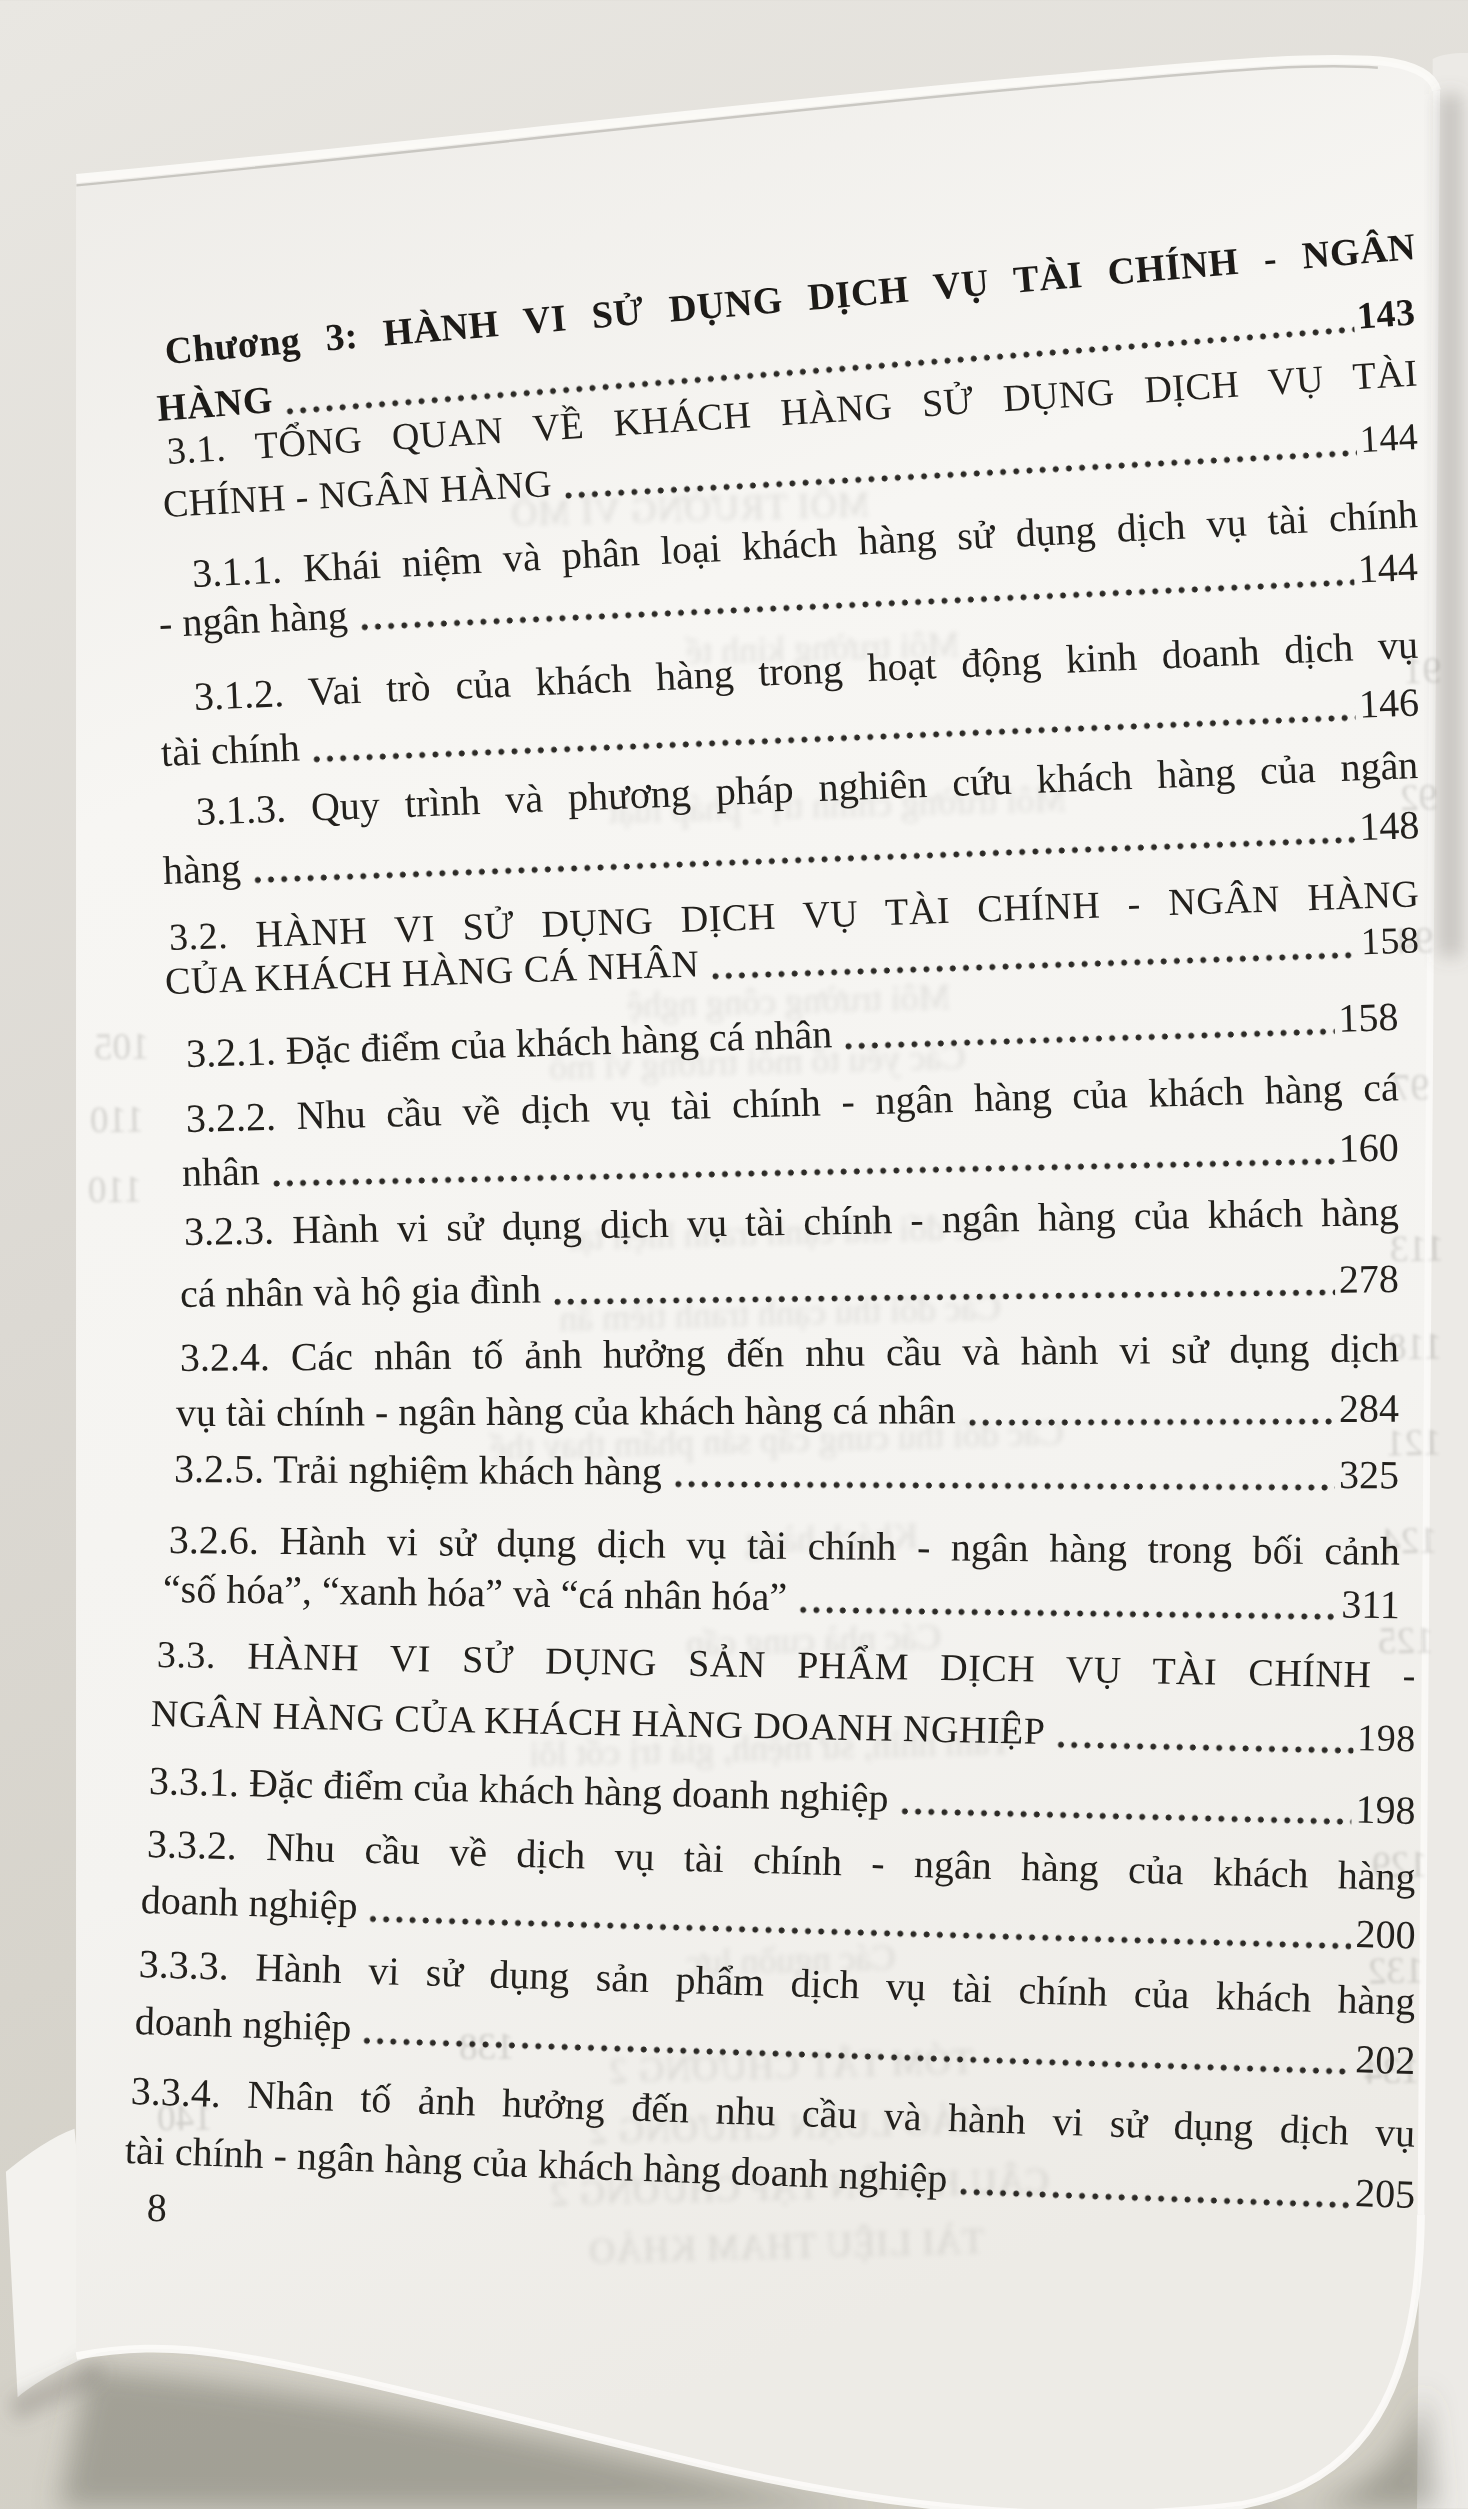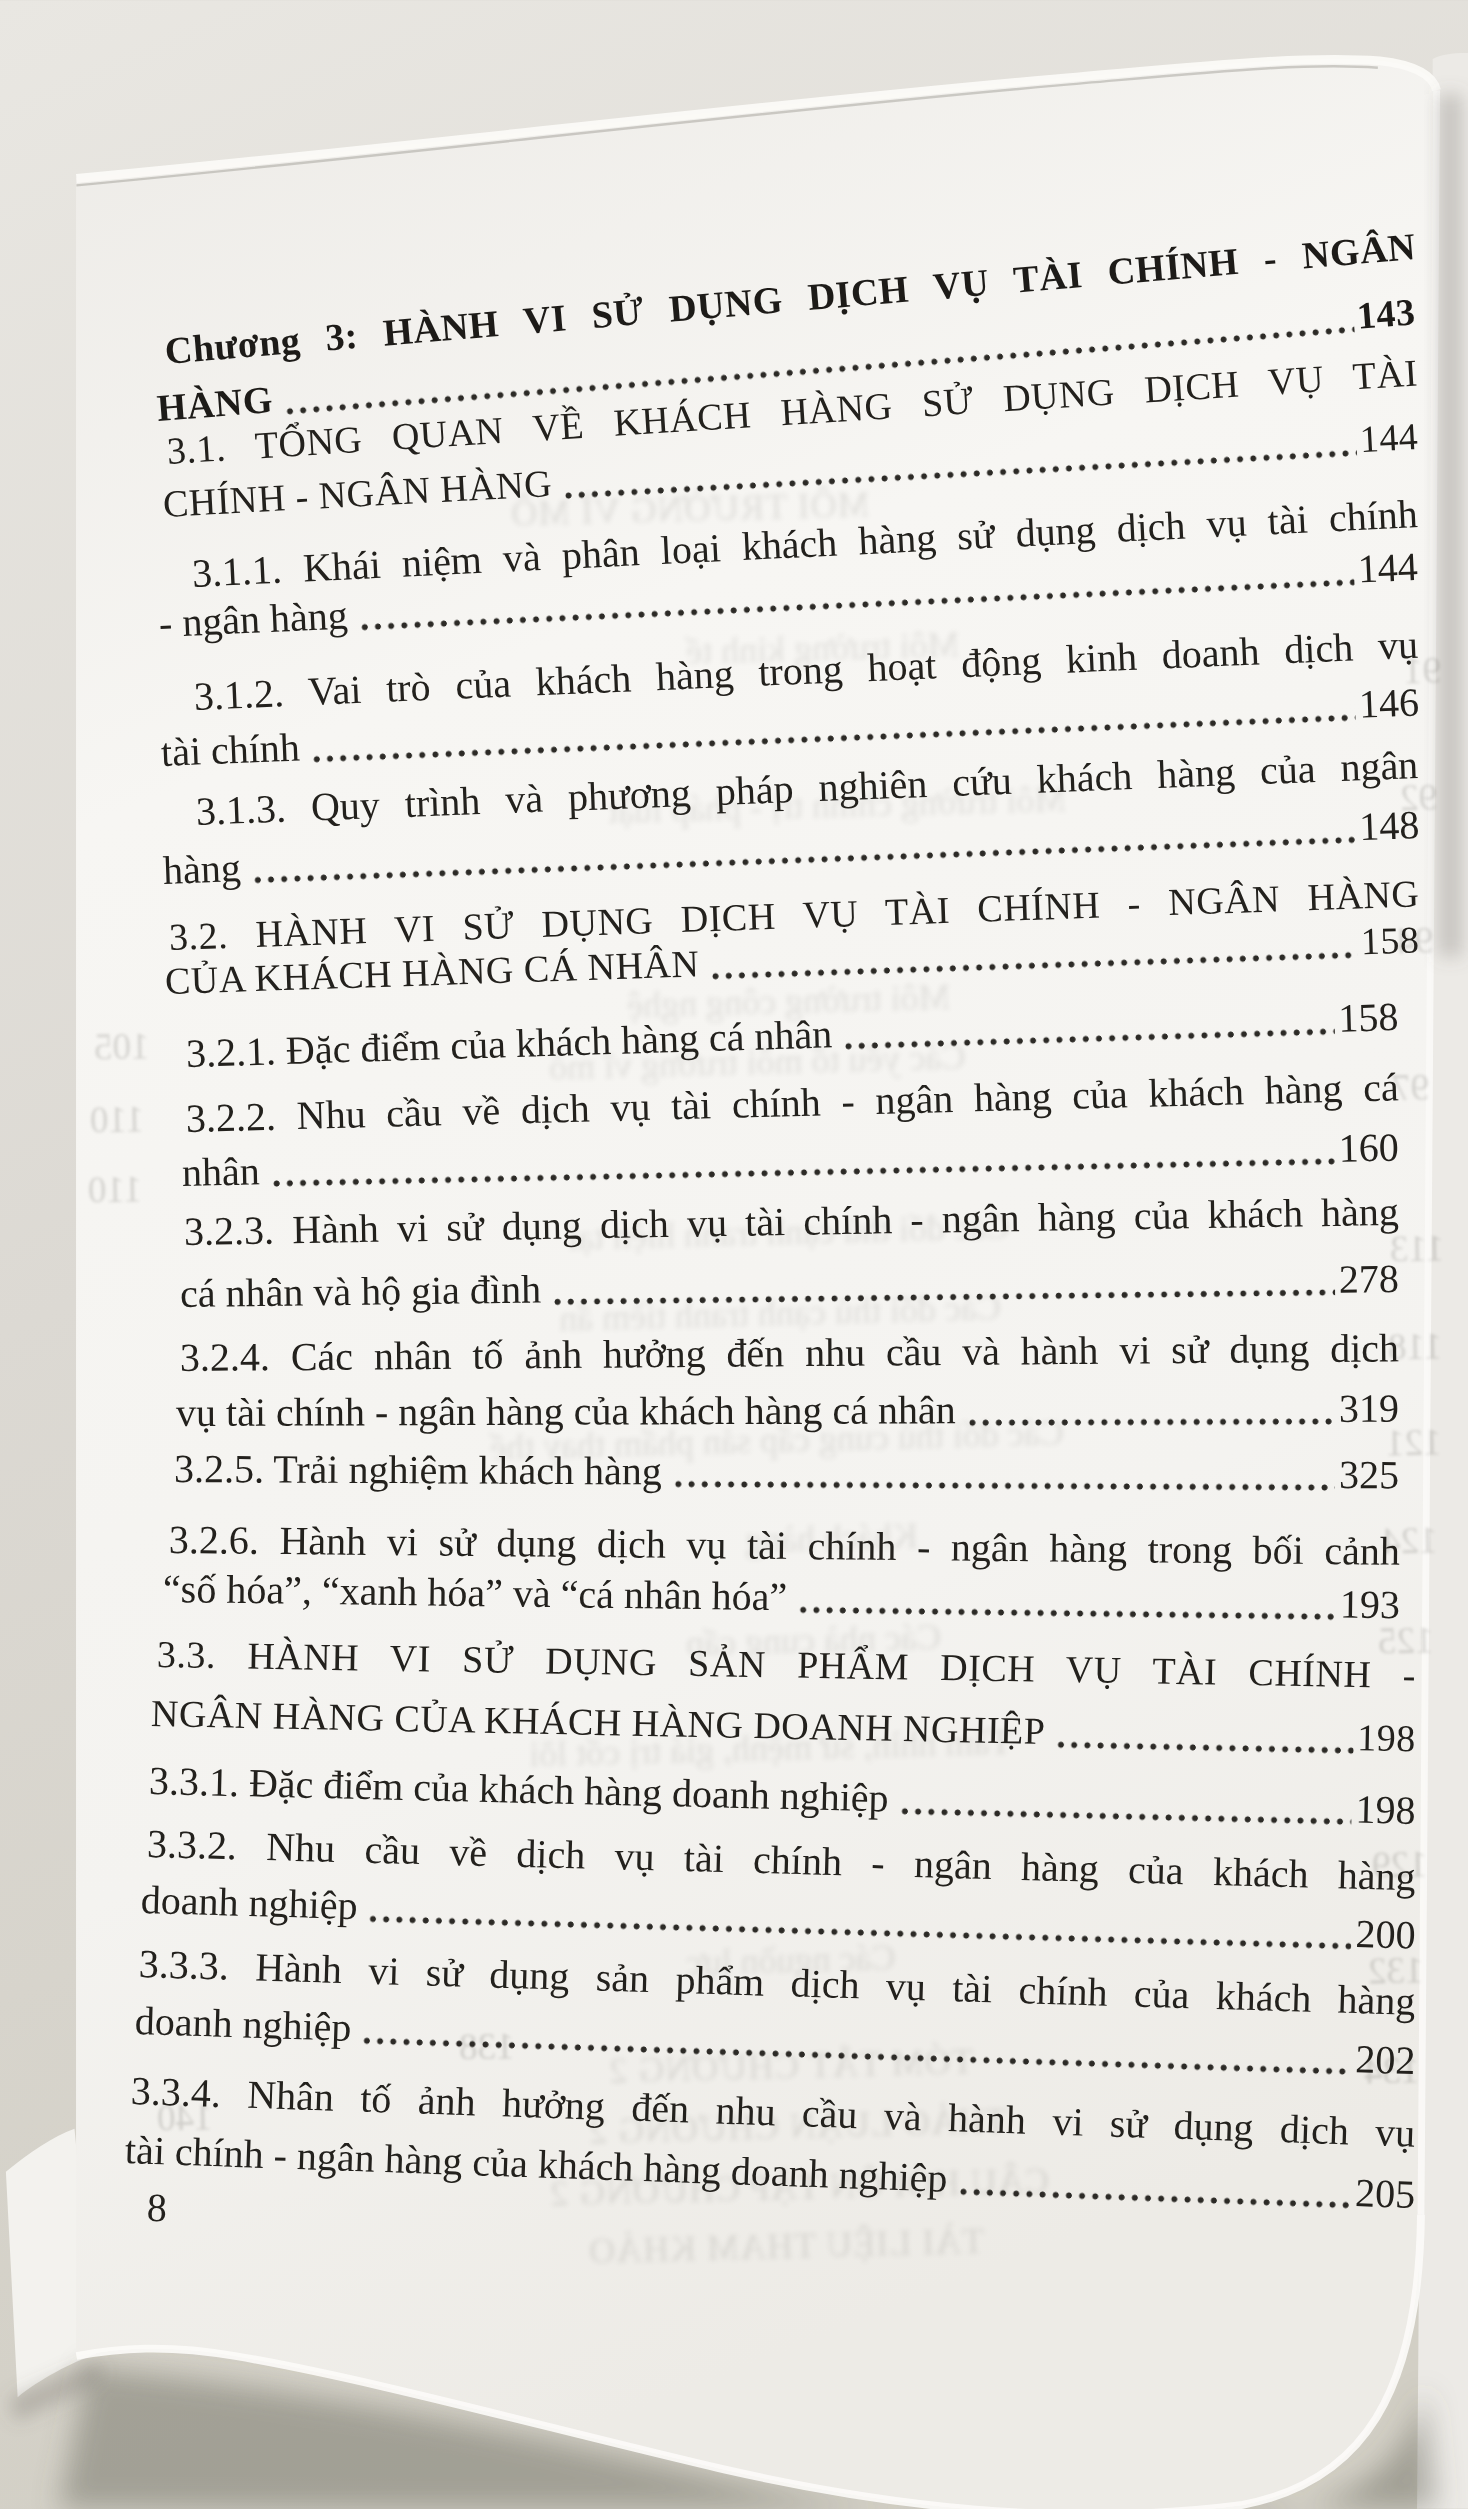--- a/index.html
+++ b/index.html
@@ -182,32 +182,32 @@
       <div class="line body fill" style="top: 1204px; left: 184px; width: 1215px; transform: rotate(-0.95deg);">3.2.3. Hành vi sử dụng dịch vụ tài chính - ngân hàng của khách hàng</div>
       <div class="line body dotted" style="top: 1266px; left: 180px; width: 1219px; transform: rotate(-0.7deg);">
         <span class="txt">cá nhân và hộ gia đình</span>
         <span class="dots"></span>
         <span class="pg">278</span>
       </div>
       <div class="line body fill" style="top: 1330px; left: 180px; width: 1219px; transform: rotate(-0.45deg);">3.2.4. Các nhân tố ảnh hưởng đến nhu cầu và hành vi sử dụng dịch</div>
       <div class="line body dotted" style="top: 1385px; left: 176px; width: 1223px; transform: rotate(-0.2deg);">
         <span class="txt">vụ tài chính - ngân hàng của khách hàng cá nhân</span>
         <span class="dots"></span>
-        <span class="pg">319</span>
+        <span class="pg">284</span>
       </div>
       <div class="line body dotted" style="top: 1441px; left: 174px; width: 1225px; transform: rotate(0.3deg);">
         <span class="txt">3.2.5. Trải nghiệm khách hàng</span>
         <span class="dots"></span>
         <span class="pg">325</span>
       </div>
       <div class="line body fill" style="top: 1512px; left: 169px; width: 1231px; transform: rotate(0.55deg);">3.2.6. Hành vi sử dụng dịch vụ tài chính - ngân hàng trong bối cảnh</div>
       <div class="line body dotted" style="top: 1561px; left: 163px; width: 1237px; transform: rotate(0.75deg);">
         <span class="txt">“số hóa”, “xanh hóa” và “cá nhân hóa”</span>
         <span class="dots"></span>
-        <span class="pg">193</span>
+        <span class="pg">311</span>
       </div>
       <div class="line caps fill" style="top: 1627px; left: 157px; width: 1259px; transform: rotate(0.95deg);">3.3. HÀNH VI SỬ DỤNG SẢN PHẨM DỊCH VỤ TÀI CHÍNH -</div>
       <div class="line caps dotted" style="top: 1686px; left: 151px; width: 1265px; transform: rotate(1.15deg);">
         <span class="txt">NGÂN HÀNG CỦA KHÁCH HÀNG DOANH NGHIỆP</span>
         <span class="dots"></span>
         <span class="pg">198</span>
       </div>
       <div class="line body dotted" style="top: 1753px; left: 149px; width: 1267px; transform: rotate(1.35deg);">
         <span class="txt">3.3.1. Đặc điểm của khách hàng doanh nghiệp</span>
         <span class="dots"></span>

